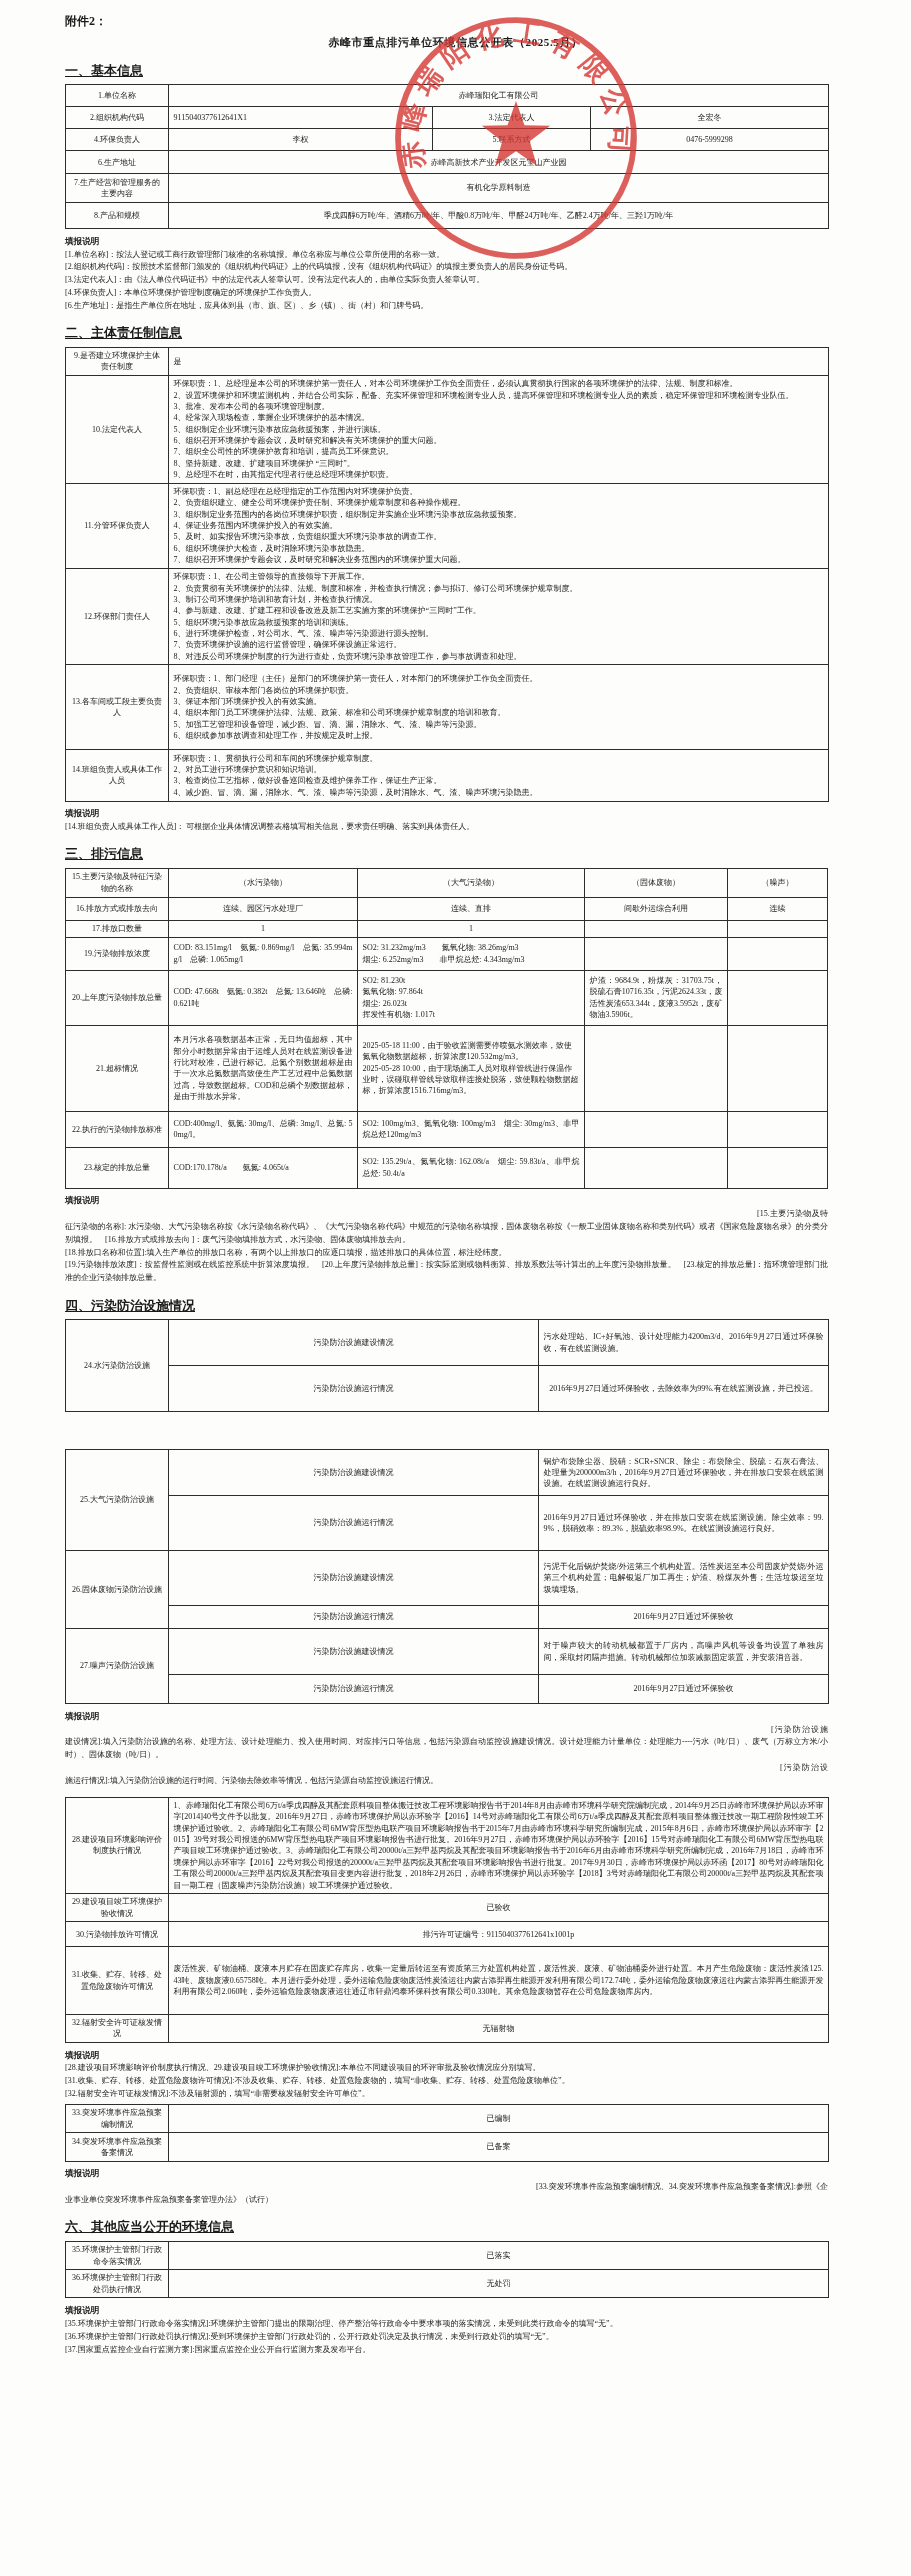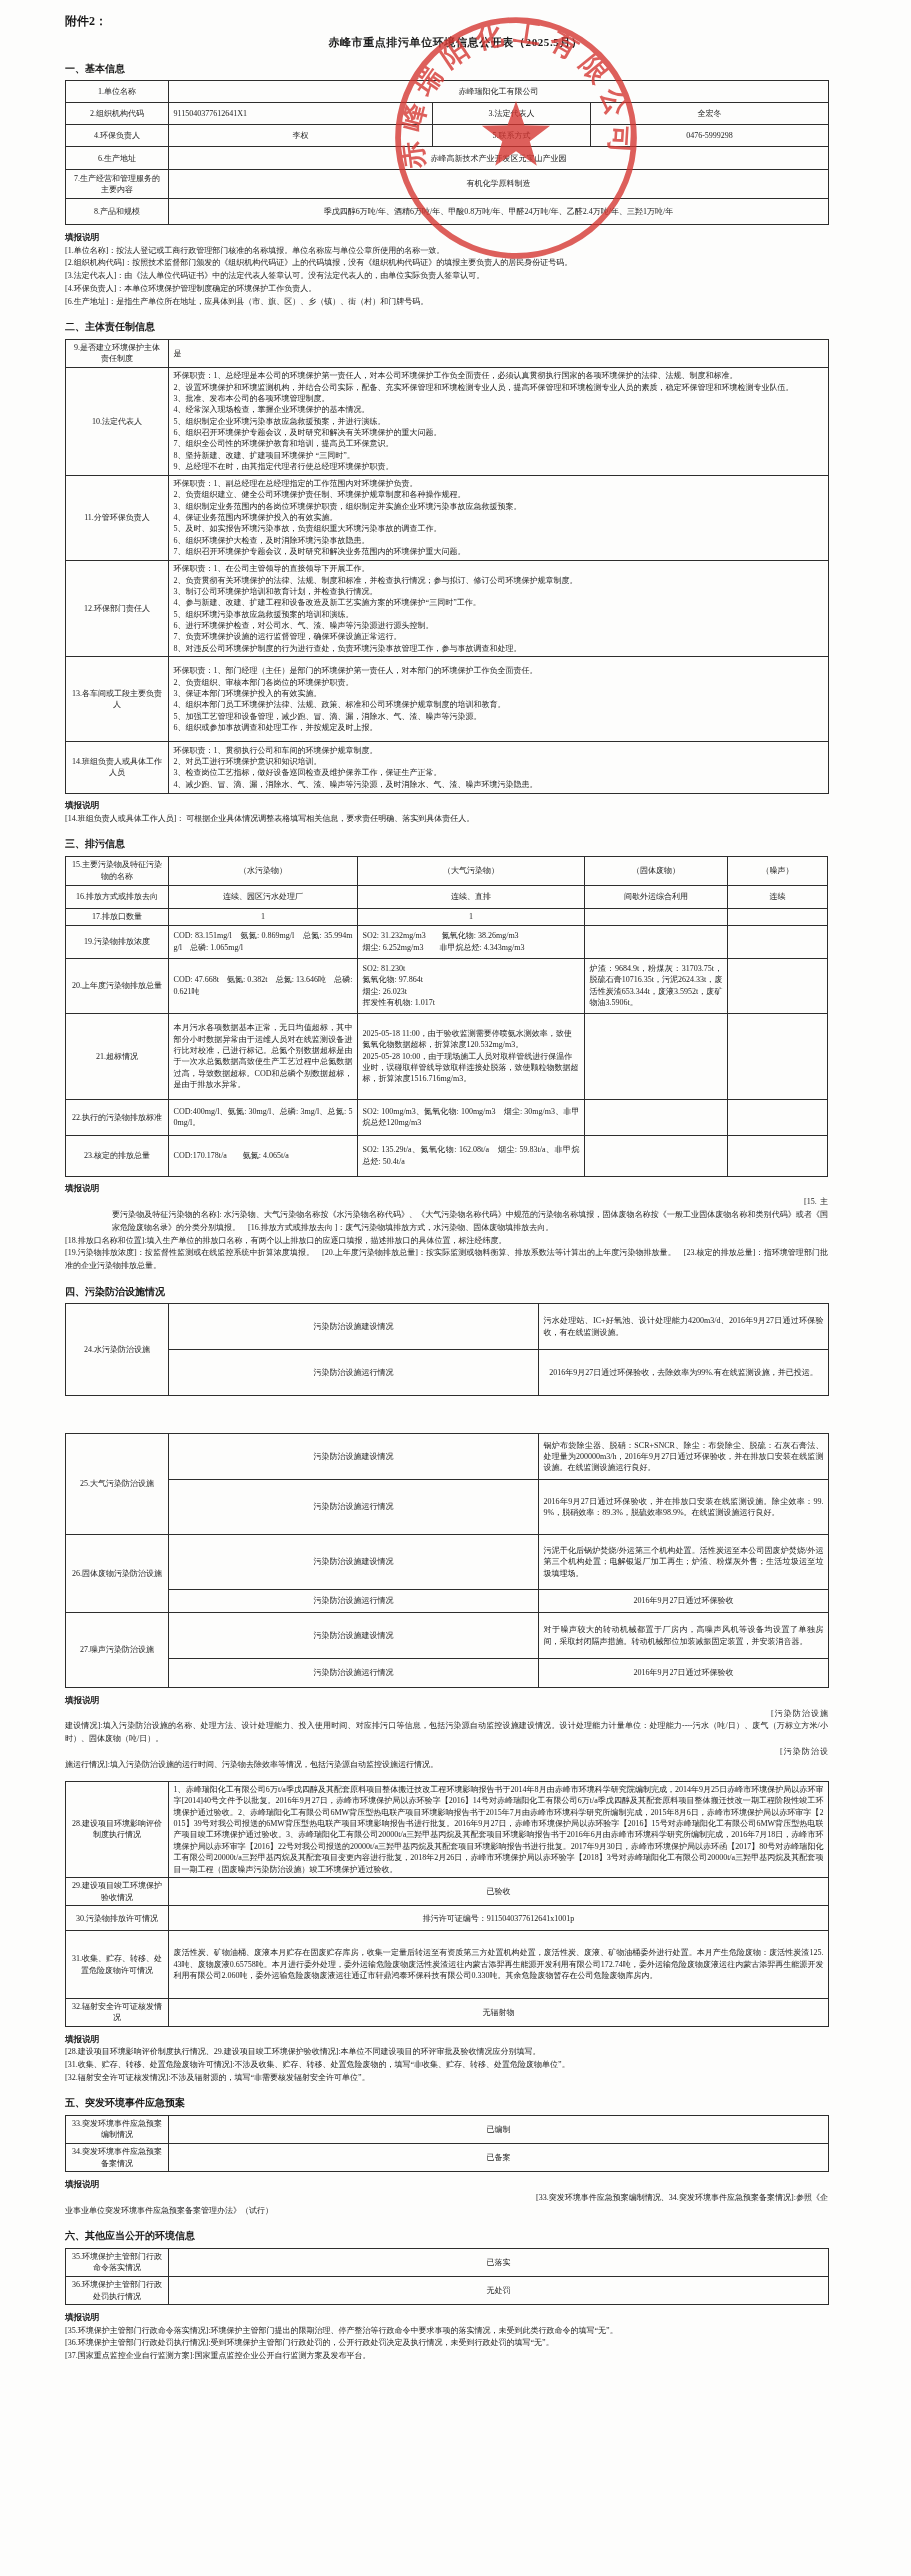--- a/index.html
+++ b/index.html
@@ -1,31 +1,31 @@
 <!DOCTYPE html>
 <html style="font-size:9.2px"><head>
 <meta charset="utf-8">
 <style>
   html,body{margin:0;padding:0;}
   body{width:911px;background:#ffffff;font-family:"Liberation Serif","DejaVu Serif",serif;color:#1b1b1b;}
   .sheet{position:relative;width:911px;height:2576px;background:#fdfdfc;overflow:hidden;}
   .attach{padding-top:12.6px;margin-left:65px;font-size:12px;font-weight:bold;}
   .doc-title{width:911px;text-align:center;font-size:11px;font-weight:bold;letter-spacing:0.6px;margin-top:5.7px;}
-  .sec-heading{font-size:10px;font-weight:bold;margin:11.5px 0 4.6px 65px;}
+  .sec-heading{font-size:13px;font-weight:bold;margin:11.5px 0 4.6px 65px;text-decoration:underline;}
   table{border-collapse:collapse;table-layout:fixed;margin-left:65px;width:763px;}
   td{border:1.1px solid #2d2d2d;font-size:8px;line-height:1.42;padding:2.3px 4.6px;vertical-align:middle;word-break:break-all;}
   .lbl{text-align:center;}
   .center{text-align:center;}
   .left{text-align:left;}
   .just{text-align:justify;}
   .pre{white-space:pre-line;}
   .notes{margin:5.7px 0 3.4px 65px;width:763px;font-size:8px;line-height:1.6;}
   .notes-title{font-weight:bold;font-size:8.6px;}
   .note-line{text-align:justify;}
-  .ind15{text-indent:692px;margin-left:47px;}
+  .ind15{text-indent:692px;}
   .ind-b1{text-indent:706px;}
   .ind-b2{text-indent:715px;}
   .ind33{text-indent:471px;}
   .page-break{height:37px;}
   .h34{height:14px}.h38{height:22px}.h40{height:23px}.h44{height:25px}.h46{height:26.4px}.h48{height:27.6px}
   .h50{height:29px}.h58{height:33px}.h62{height:36px}.h72{height:41px}.h80{height:46px}.h95{height:55px}.h150{height:86px}
   .seal{position:absolute;left:383px;top:4.6px;width:266px;height:266px;opacity:.78;pointer-events:none;}
   .seal text{font-family:"DejaVu Sans","Liberation Sans",sans-serif;font-weight:bold;}
 </style>
 </head>
@@ -334,21 +334,20 @@
     </tr>
   </tbody>
     </table>
   <div class="notes">
     <div class="notes-title">填报说明</div>
     <div class="note-line">[28.建设项目环境影响评价制度执行情况、29.建设项目竣工环境保护验收情况]:本单位不同建设项目的环评审批及验收情况应分别填写。</div>
     <div class="note-line">[31.收集、贮存、转移、处置危险废物许可情况]:不涉及收集、贮存、转移、处置危险废物的，填写“非收集、贮存、转移、处置危险废物单位”。</div>
     <div class="note-line">[32.辐射安全许可证核发情况]:不涉及辐射源的，填写“非需要核发辐射安全许可单位”。</div>
   </div>
 
-  <div class="sec-heading">五、突发环境事件应急预案</div>
   <table>
     <colgroup>
         <col style="width:103px">
         <col style="width:660px">
       </colgroup>
     <tbody>
         <tr class="h48">
       <td class="lbl">33.突发环境事件应急预案编制情况</td>
       <td class="center">已编制</td>
     </tr>

